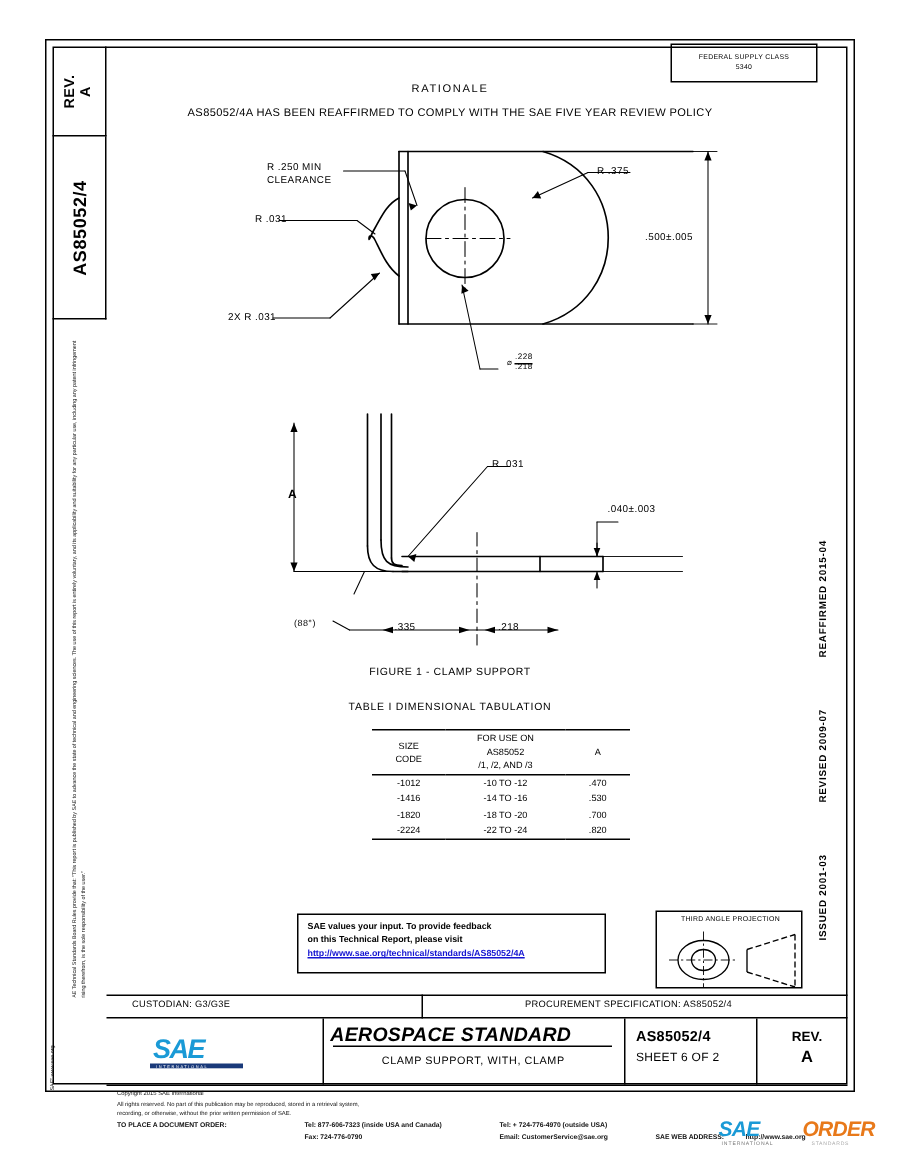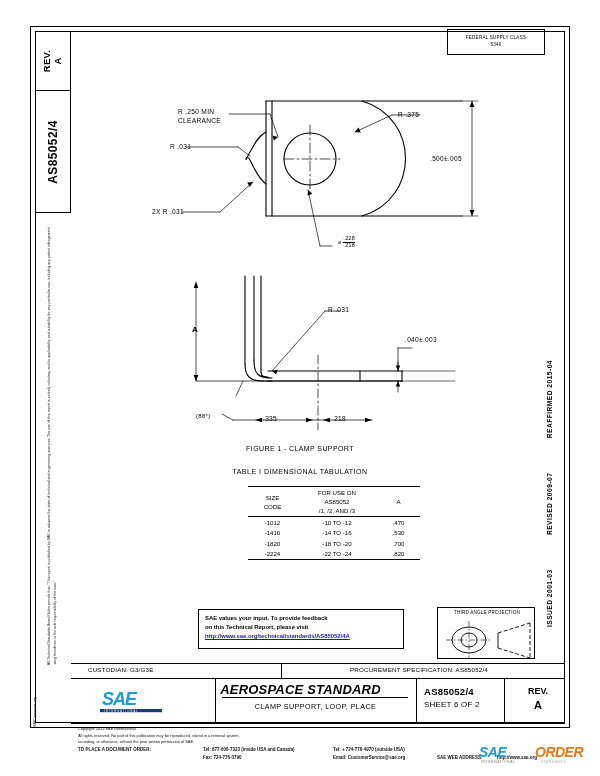--- a/index.html
+++ b/index.html
@@ -154,20 +154,22 @@
       <span class="seg">REVISED 2009-07</span>
       <span class="seg">REAFFIRMED 2015-04</span>
     </div>
   </div>
 
   <div class="fsc">
     <div>FEDERAL SUPPLY CLASS</div>
     <div>5340</div>
   </div>
 
+  <div class="rationale-title">RATIONALE</div>
+  <div class="rationale-body">AS85052/4A HAS BEEN REAFFIRMED TO COMPLY WITH THE SAE FIVE YEAR REVIEW POLICY</div>
 
   <svg class="draw" viewBox="0 0 600 776">
     <g stroke="#000" fill="none" stroke-width="1.1" stroke-linecap="round">
 
       <line x1="266" y1="101" x2="266" y2="216"></line>
       <line x1="272" y1="101" x2="272" y2="216"></line>
 
       <line x1="266" y1="101" x2="462" y2="101"></line>
 
       <line x1="266" y1="216" x2="462" y2="216"></line>
@@ -362,21 +364,21 @@
   <div class="sae-logo">
     <svg width="84" height="26" viewBox="0 0 84 26">
       <text x="4" y="17" font-family="Liberation Sans, sans-serif" font-size="18" font-weight="bold" font-style="italic" fill="#1a9ad6" letter-spacing="-1">SAE</text>
       <rect x="2" y="21" width="62" height="3.2" fill="#1a3a7a"></rect>
       <text x="6" y="24.2" font-family="Liberation Sans, sans-serif" font-size="2.6" fill="#ffffff" letter-spacing="1.1">INTERNATIONAL</text>
     </svg>
   </div>
 
   <div class="as-title">AEROSPACE STANDARD</div>
   <div class="as-title-rule"></div>
-  <div class="as-sub">CLAMP SUPPORT, LOOP, PLACE</div>
+  <div class="as-sub">CLAMP SUPPORT, WITH, CLAMP</div>
   <div class="docno">AS85052/4</div>
   <div class="sheet">SHEET 6 OF 2</div>
   <div class="revlbl">REV.</div>
   <div class="revval">A</div>
 
   <div class="ft" style="left:78px;top:726px;">Copyright 2015 SAE International</div>
   <div class="ft" style="left:78px;top:733px;">All rights reserved. No part of this publication may be reproduced, stored in a retrieval system,</div>
   <div class="ft" style="left:78px;top:739px;">recording, or otherwise, without the prior written permission of SAE.</div>
   <div class="ft b" style="left:78px;top:747px;">TO PLACE A DOCUMENT ORDER:</div>
   <div class="ft b" style="left:203px;top:747px;">Tel: 877-606-7323 (inside USA and Canada)</div>

